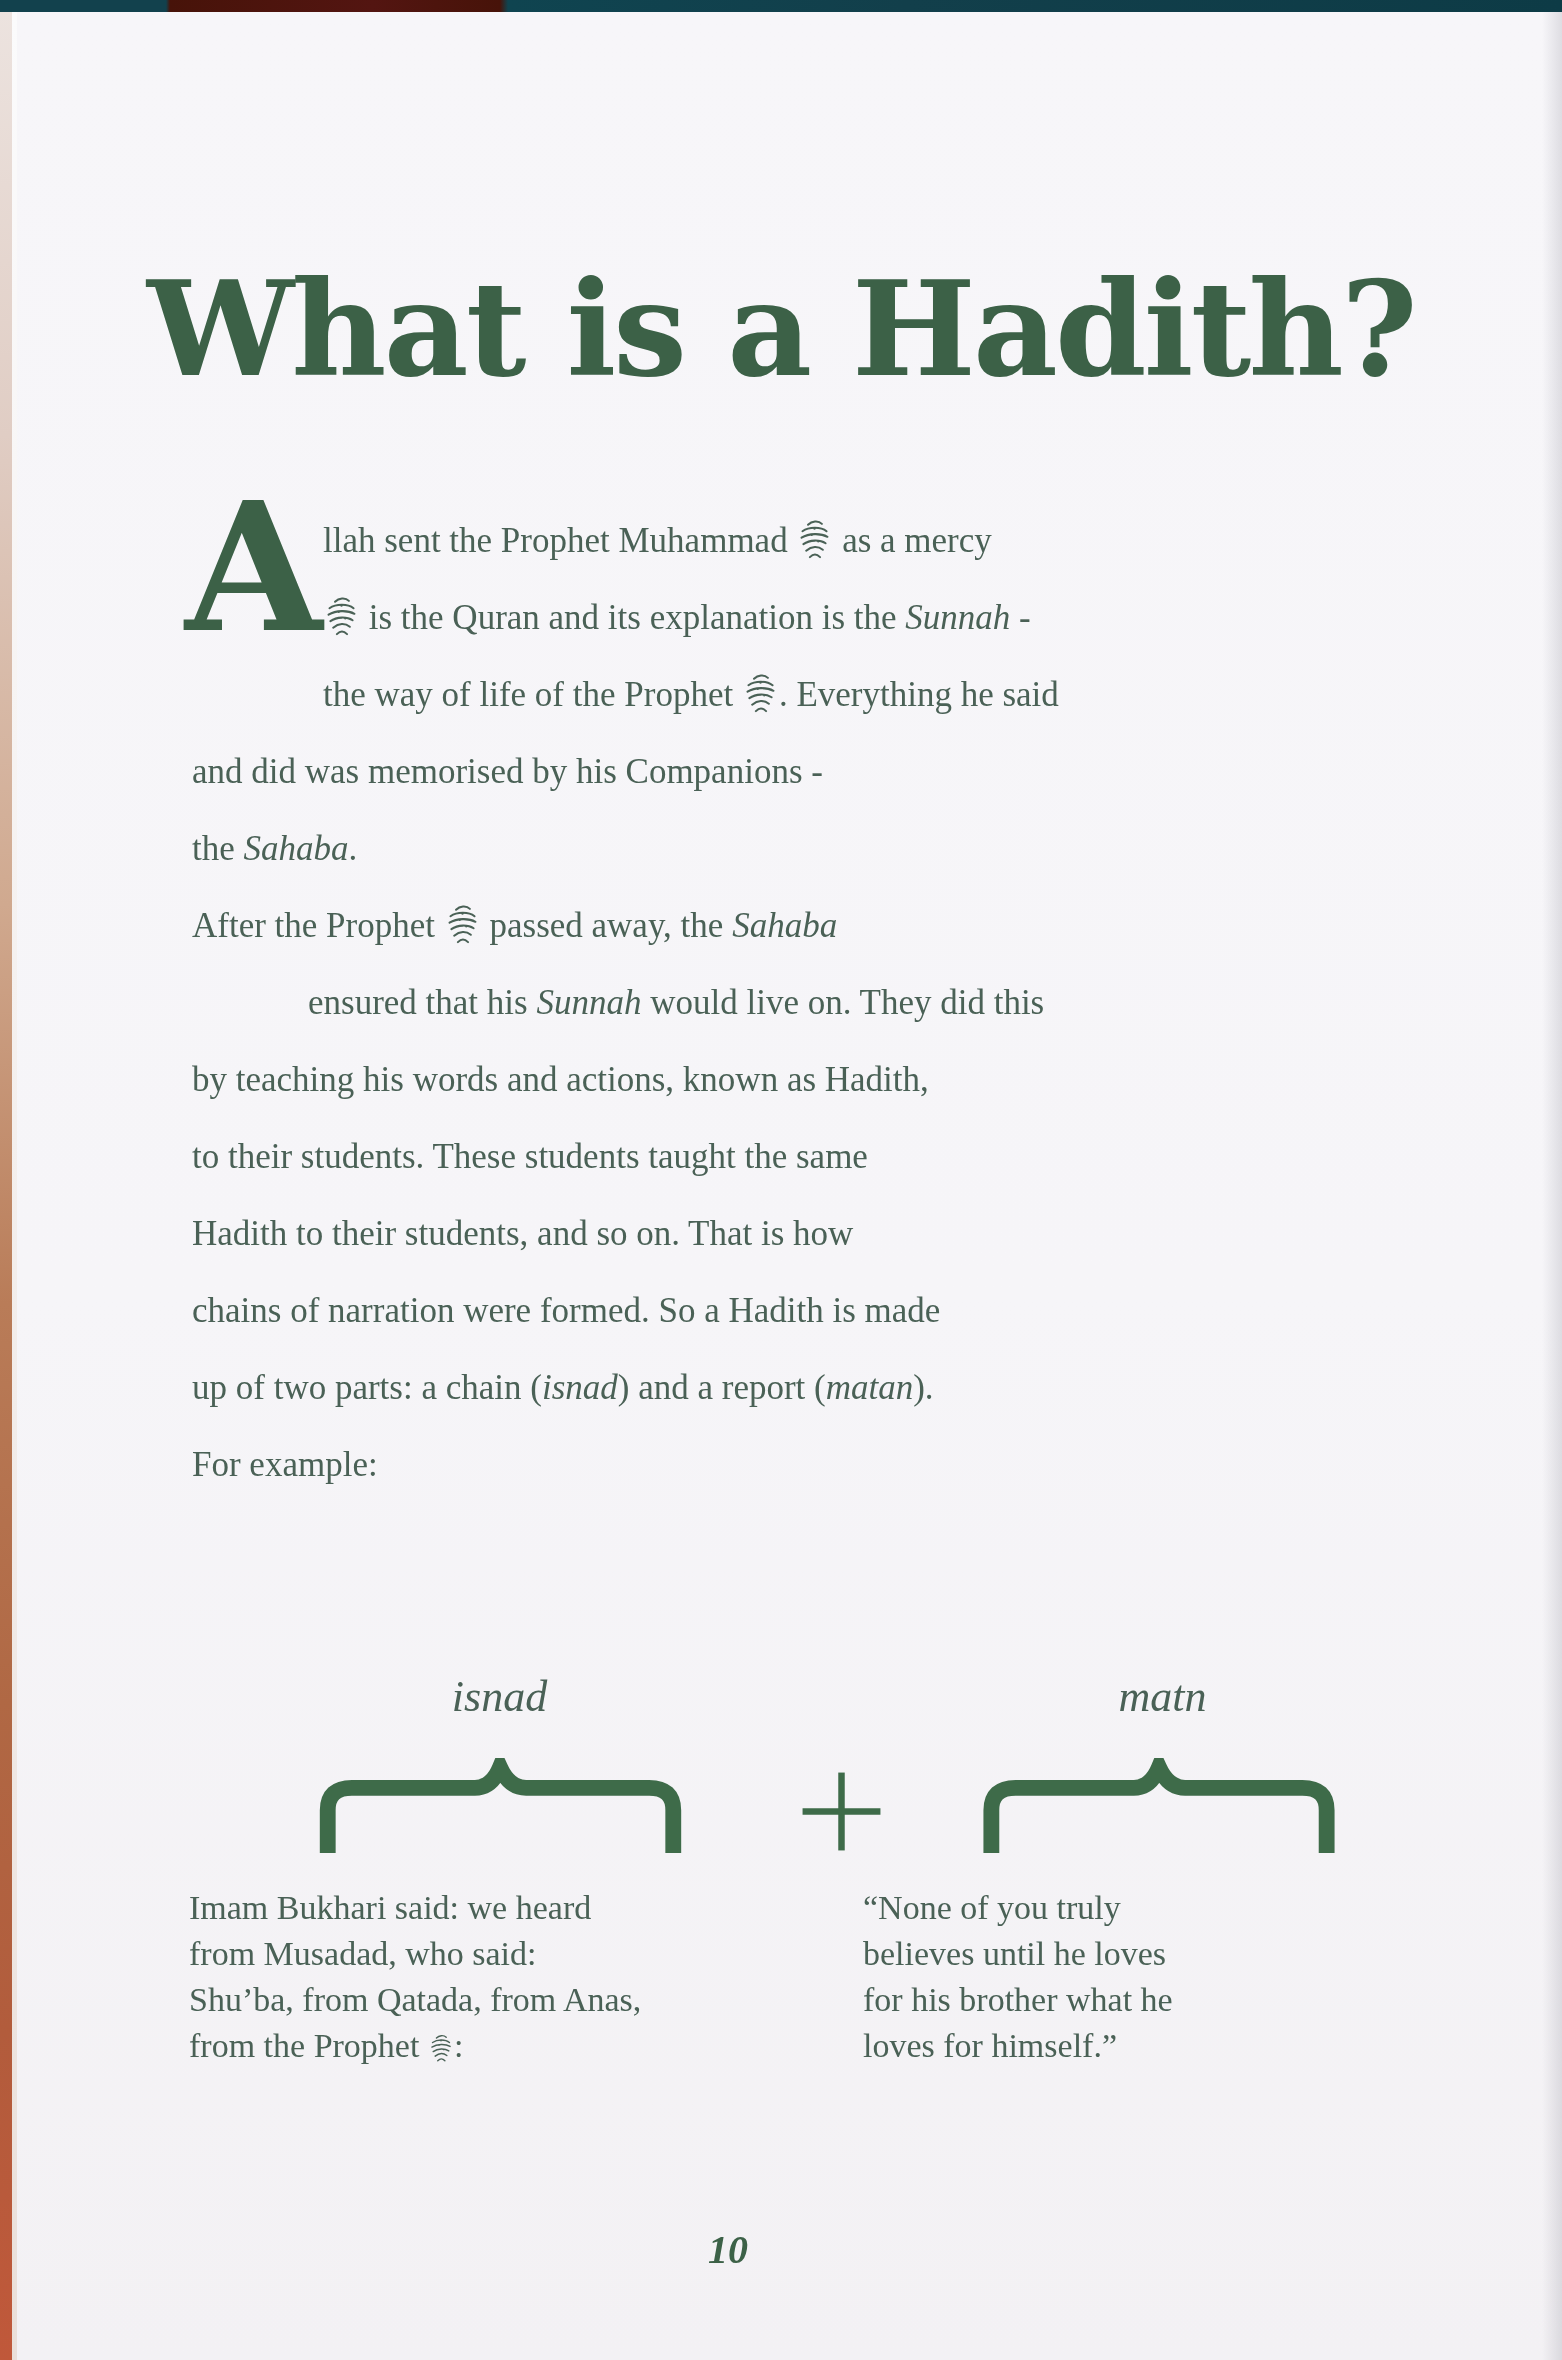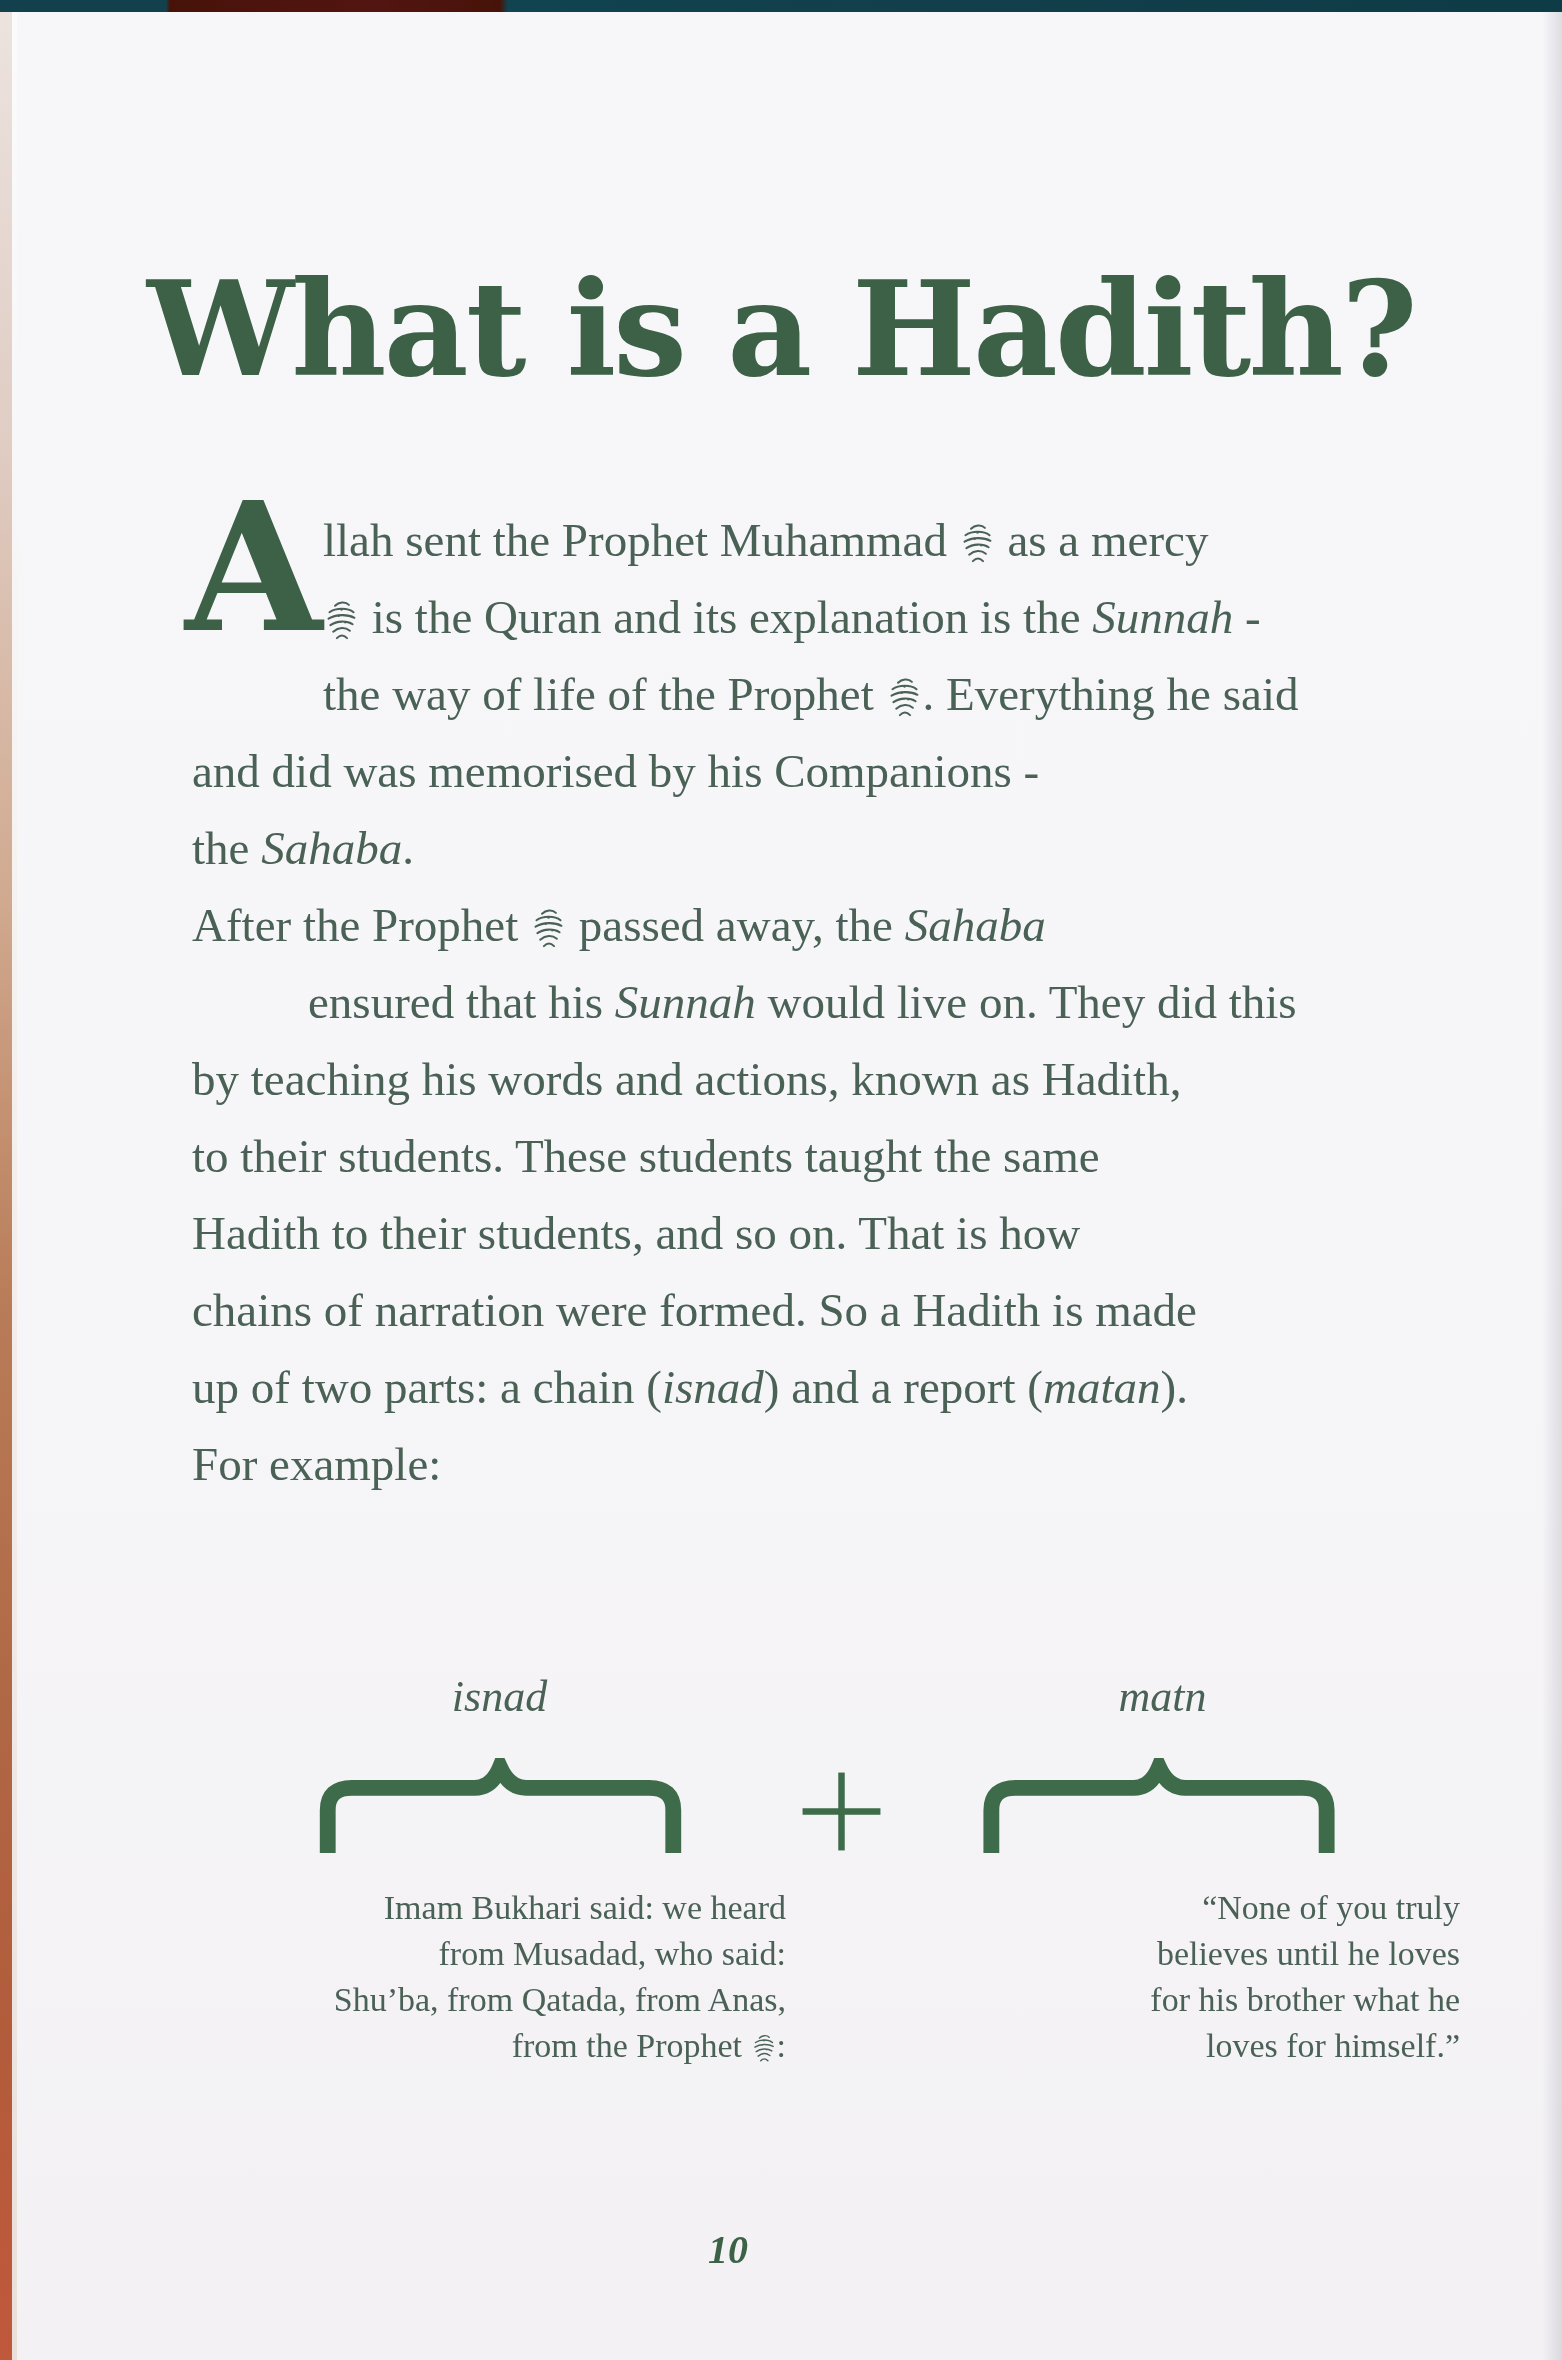--- a/index.html
+++ b/index.html
@@ -31,21 +31,21 @@
   }
   .page-title{
     position:absolute;top:213px;left:0;right:0;text-align:center;
     font-family:"DejaVu Serif",serif;font-weight:bold;
     font-size:131px;line-height:158px;letter-spacing:-2.8px;
     color:var(--title);
     margin-top:37px;
   }
   .bodytext{
     position:absolute;left:192px;top:502px;width:1212px;
-    font-size:47px;color:var(--body);
+    font-size:35px;color:var(--body);
   }
   .bodytext .line{line-height:77px;white-space:pre;}
   .bodytext .line:nth-of-type(7){text-indent:116px;}
   .dropcap-spacer{float:left;width:131px;height:155px;}
   .dropcap{
     position:absolute;left:185px;top:480px;
     font-family:"DejaVu Serif",serif;font-weight:bold;
     font-size:177px;line-height:177px;color:var(--title);
   }
   .it{font-style:italic;}
@@ -56,21 +56,21 @@
     position:absolute;top:1671px;width:373px;text-align:center;
     font-size:44px;font-style:italic;color:var(--body);line-height:52px;
   }
   #isnad-label{left:313px;}
   #matn-label{left:976px;text-align:center;}
   .brace{position:absolute;top:1758px;color:var(--accent);}
   #isnad-brace{left:318px;}
   #matn-brace{left:982px;}
   .plus{position:absolute;left:797px;top:1767px;color:var(--accent);}
   .smallblock{
-    position:absolute;top:1885px;width:597px;text-align:right;
+    position:absolute;top:1885px;width:597px;text-align:left;
     font-size:34px;color:var(--body);
   }
   .smallblock .line{line-height:46px;white-space:pre;}
   #isnad-text{left:189px;}
   #matn-text{left:863px;}
   .page-number{
     position:absolute;top:2226px;left:708px;width:186px;text-align:left;
     font-size:40px;font-weight:bold;color:var(--title);font-style:italic;
   }
 </style>

